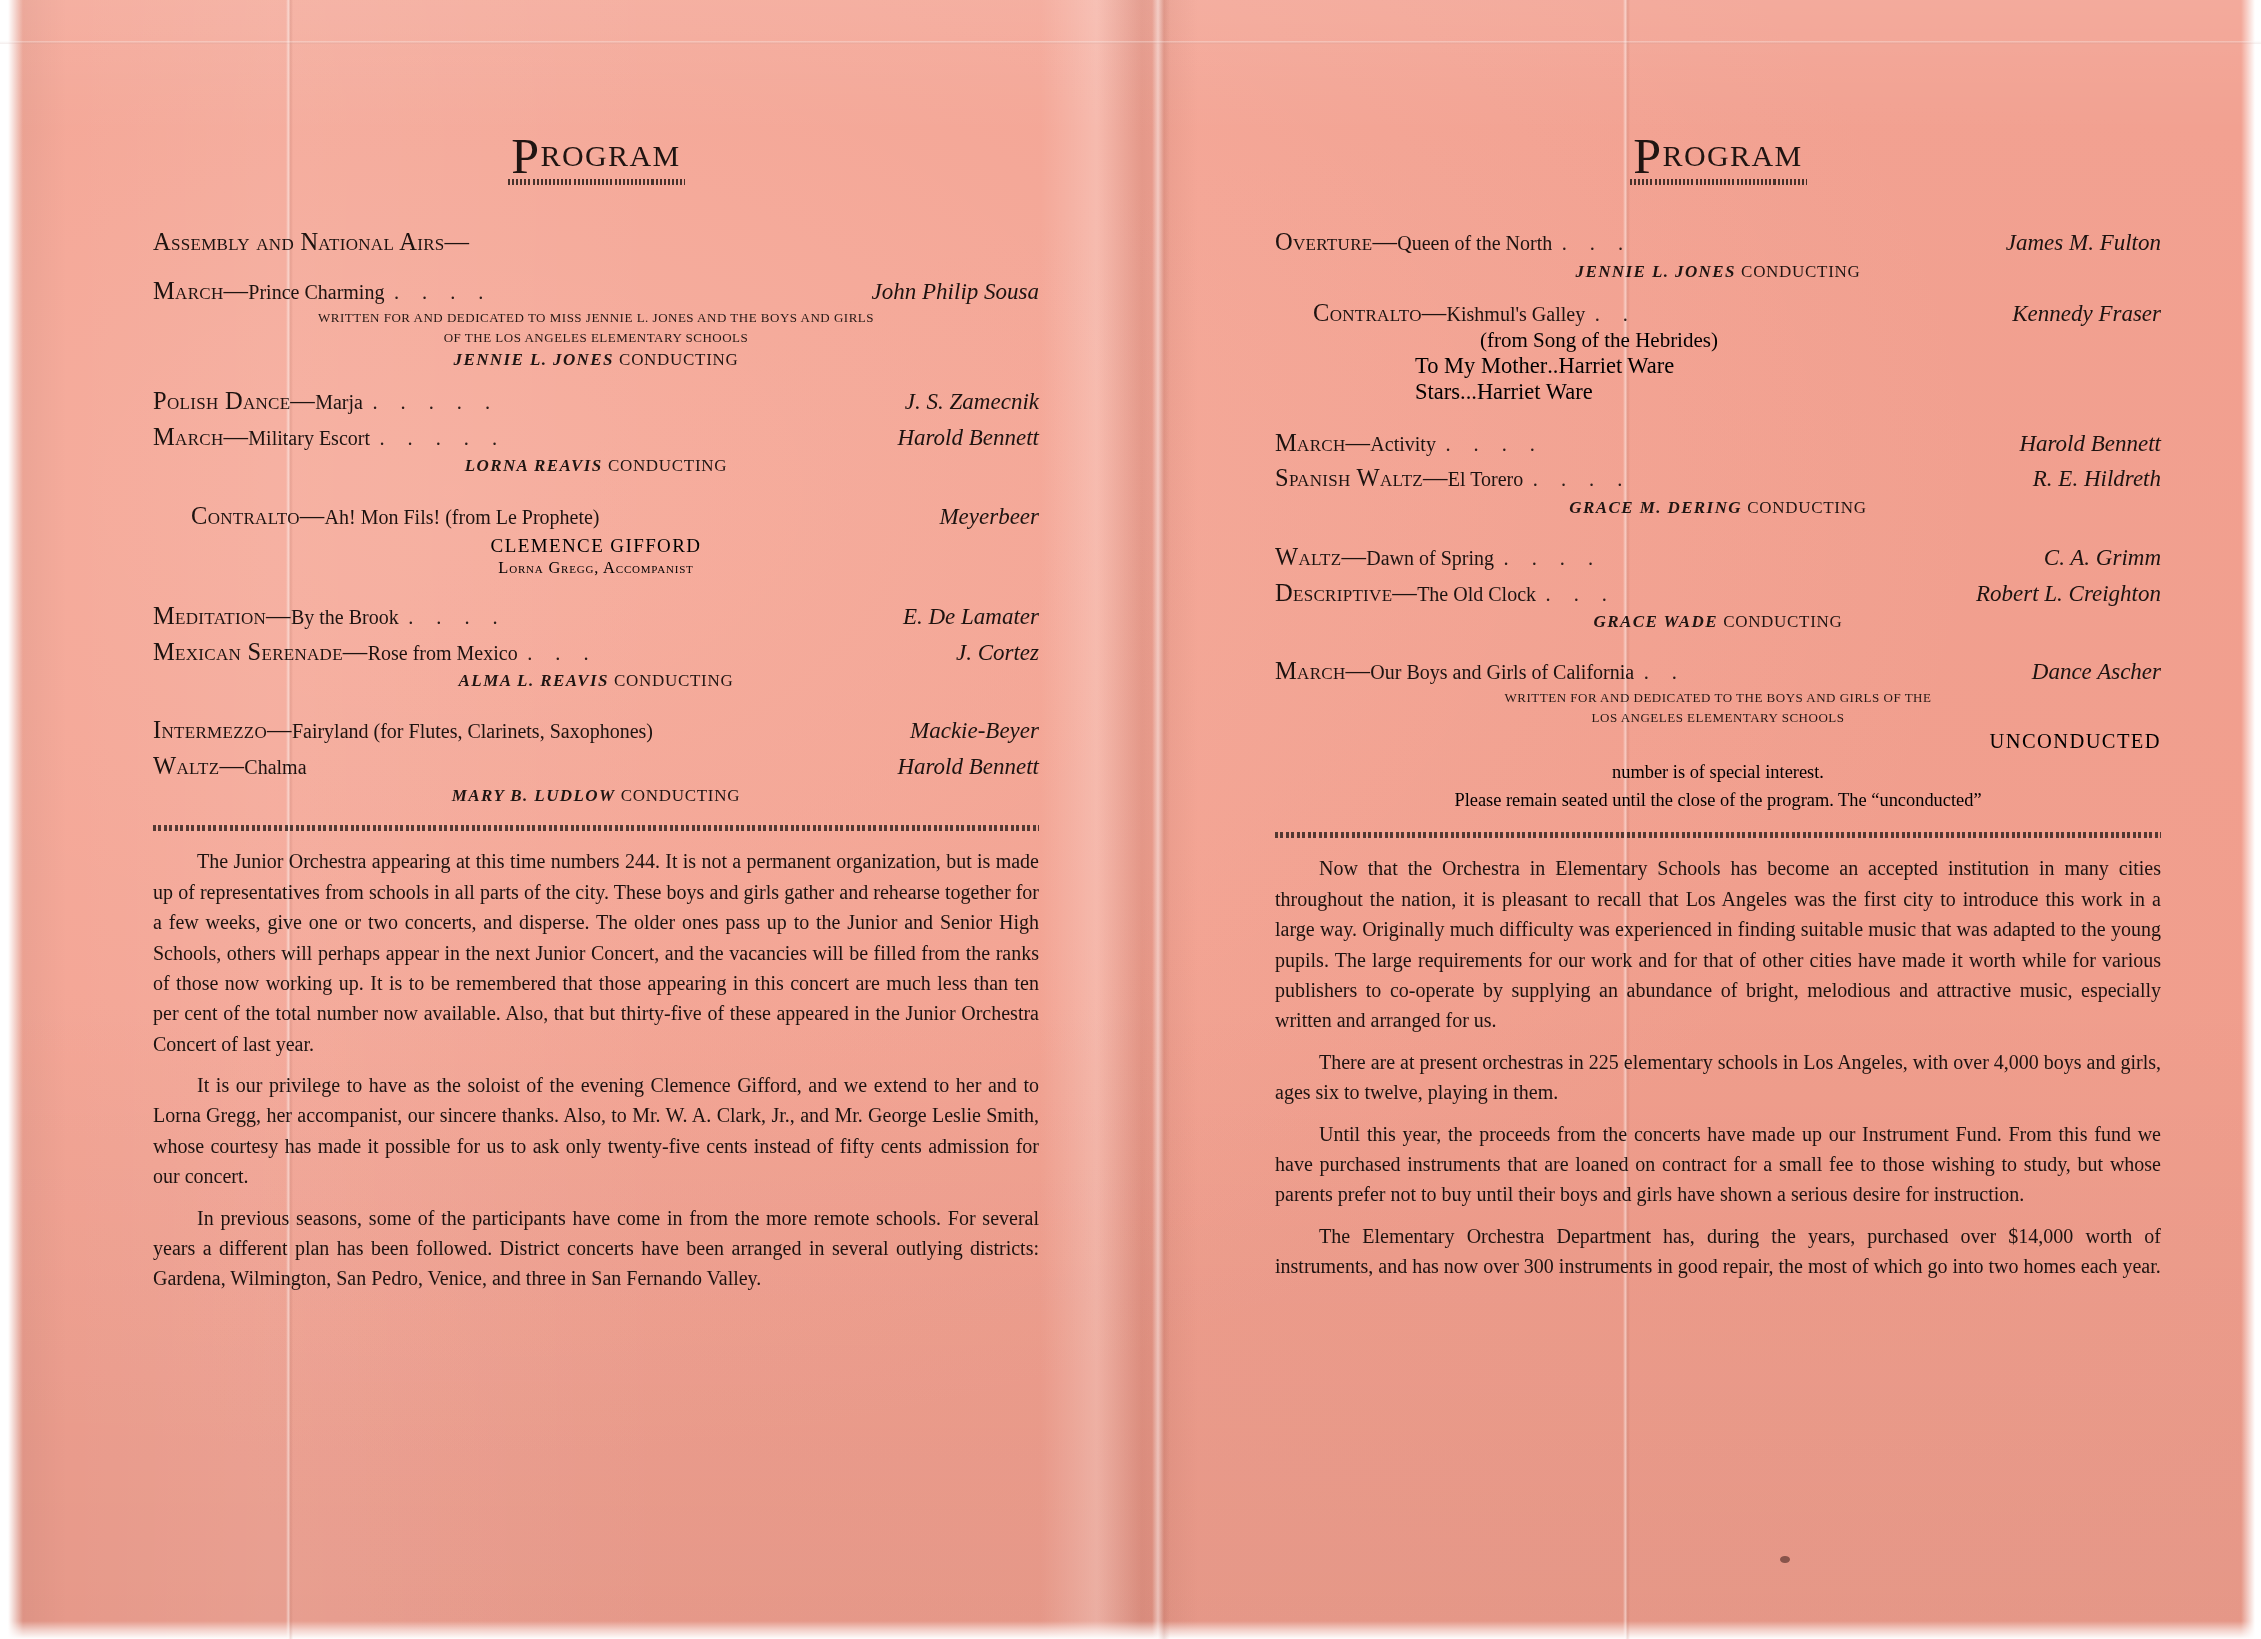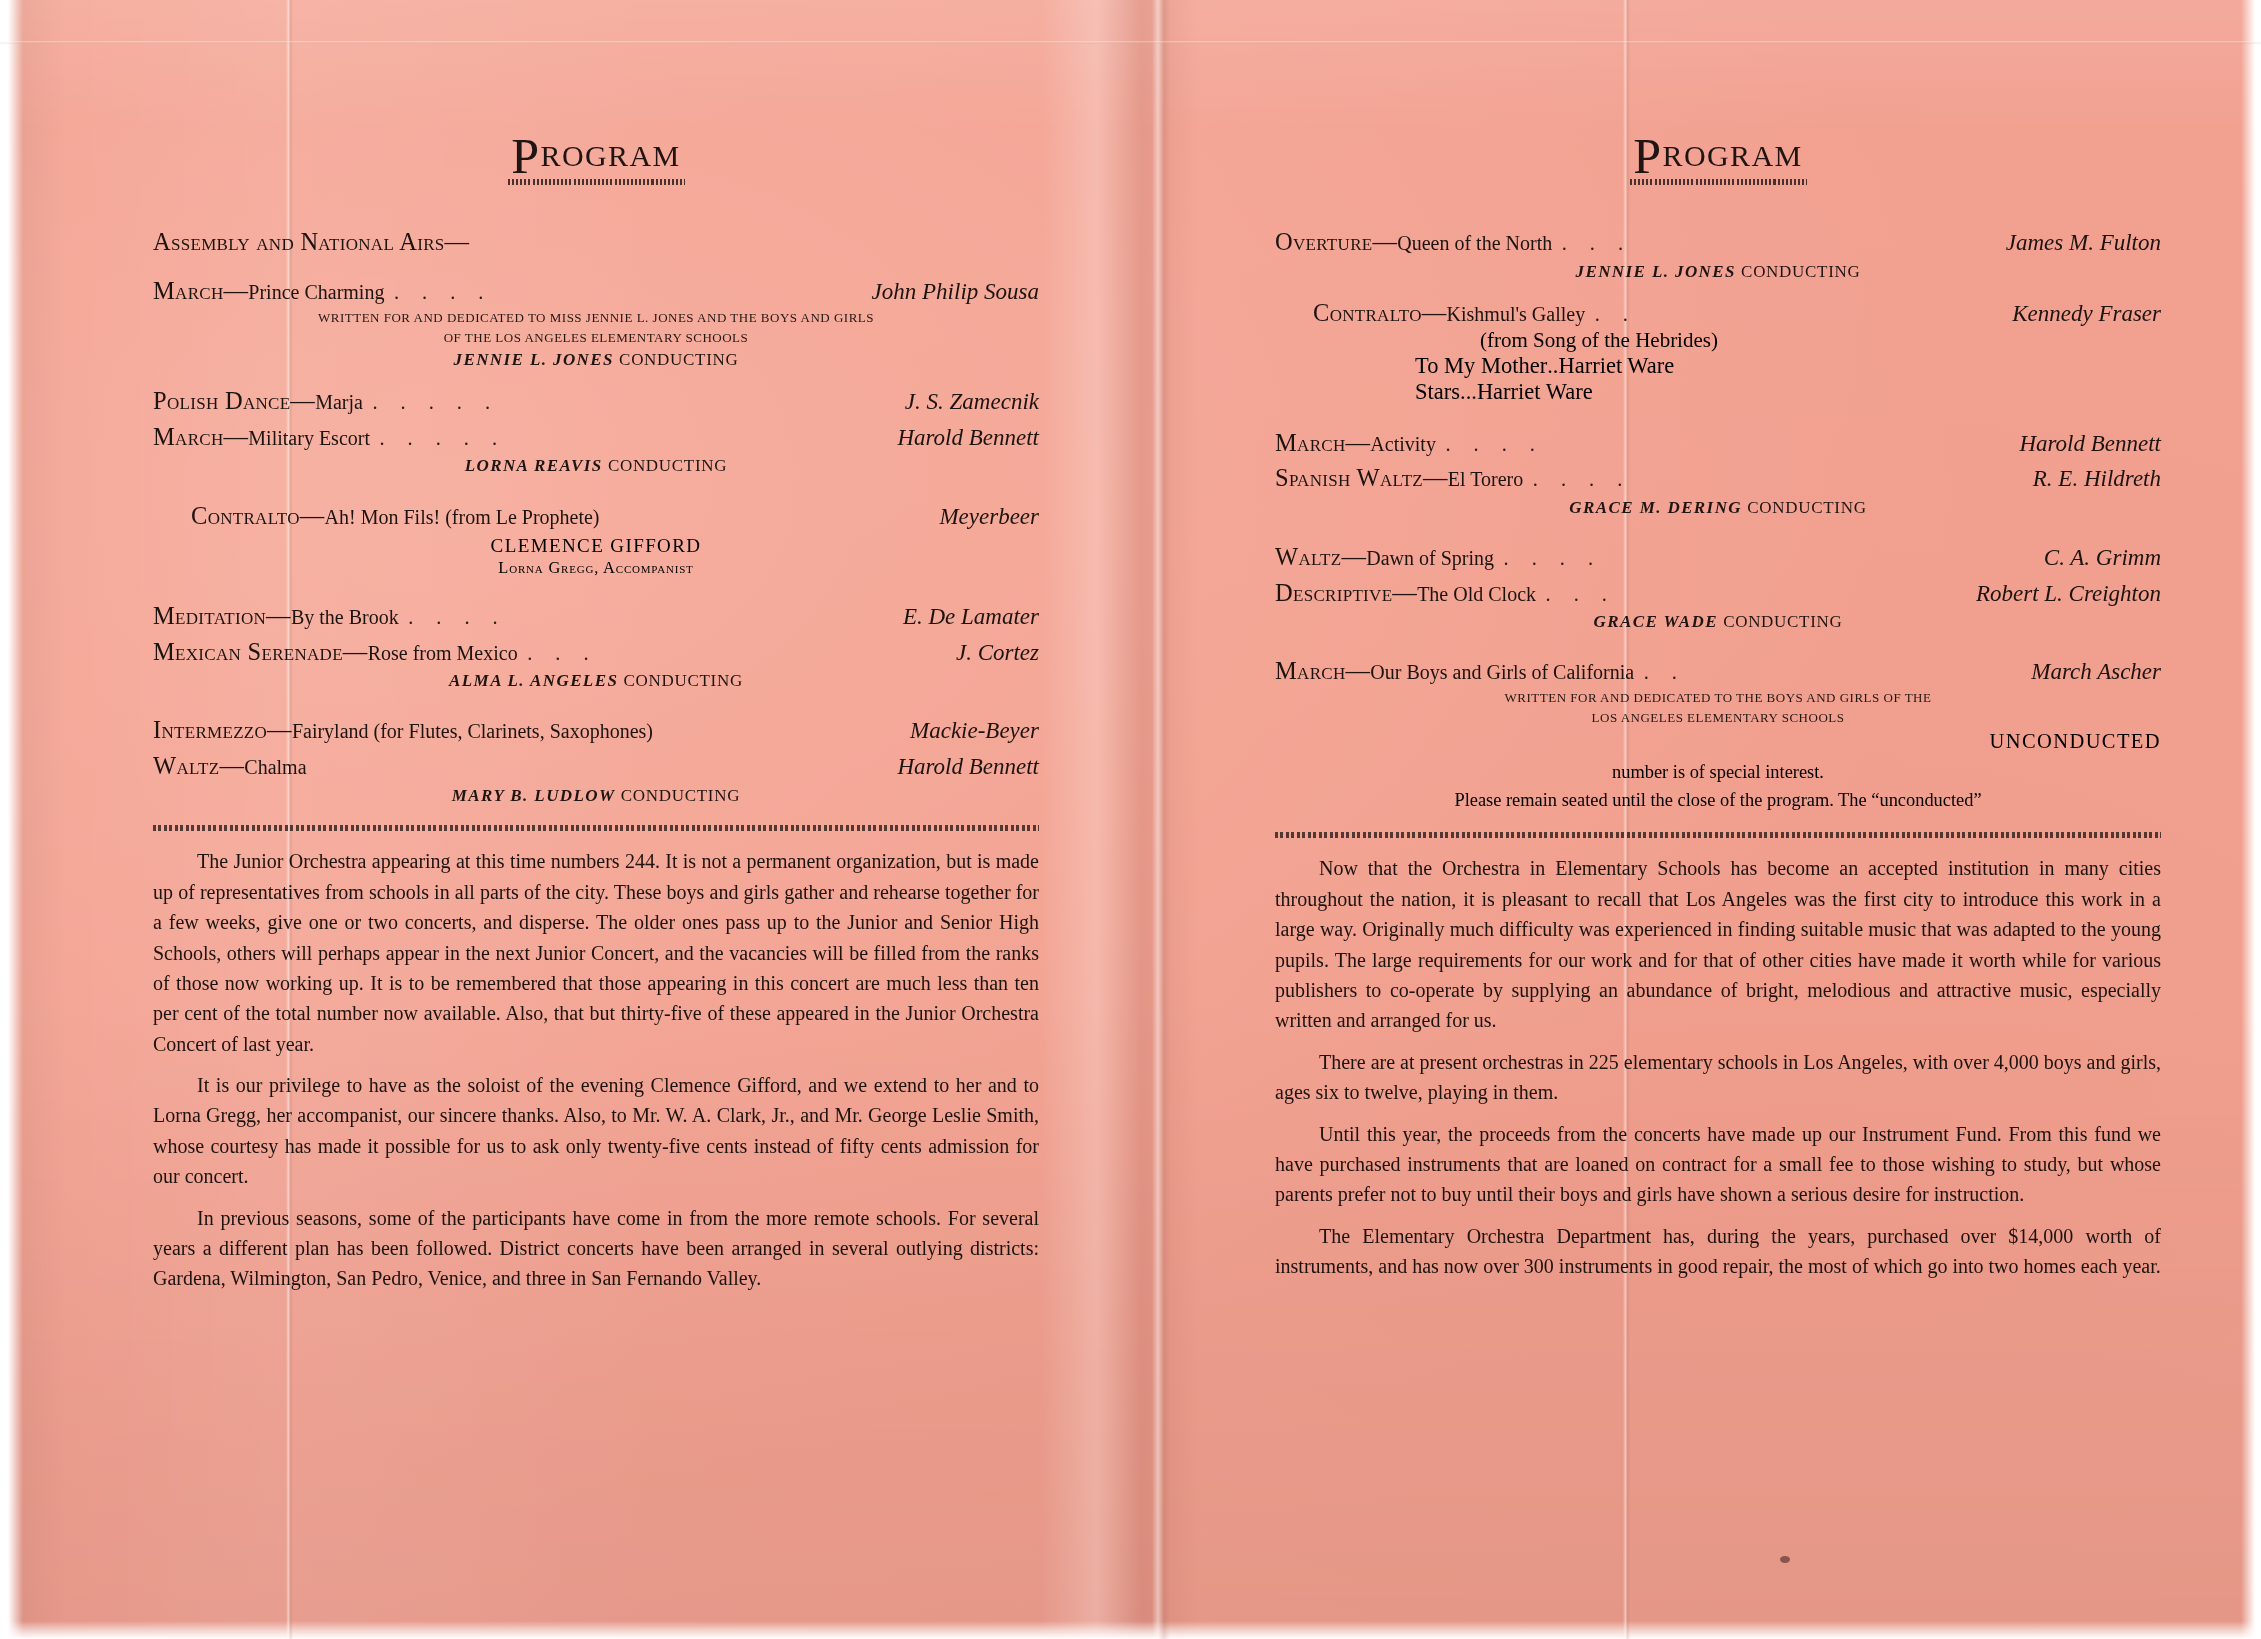--- a/index.html
+++ b/index.html
@@ -289,21 +289,21 @@
       </div>
     </div>
 
     <div class="entry">
       <div class="line">
         <span class="cat">Mexican Serenade—</span>
         <span class="ttl">Rose from Mexico</span>
         <span class="dots">...</span>
         <span class="composer">J. Cortez</span>
       </div>
-      <div class="conducting"><span class="nm">ALMA L. ANGELES</span> <span class="cw">CONDUCTING</span></div>
+      <div class="conducting"><span class="nm">ALMA L. REAVIS</span> <span class="cw">CONDUCTING</span></div>
     </div>
 
     <div class="gap-md"></div>
 
     <div class="entry">
       <div class="line">
         <span class="cat">Intermezzo—</span>
         <span class="ttl">Fairyland (for Flutes, Clarinets, Saxophones)</span>
         <span class="dots"></span>
         <span class="composer">Mackie-Beyer</span>
@@ -410,21 +410,21 @@
       <div class="conducting"><span class="nm">GRACE WADE</span> <span class="cw">CONDUCTING</span></div>
     </div>
 
     <div class="gap-md"></div>
 
     <div class="entry">
       <div class="line">
         <span class="cat">March—</span>
         <span class="ttl">Our Boys and Girls of California</span>
         <span class="dots">..</span>
-        <span class="composer">March Ascher</span>
+        <span class="composer">Dance Ascher</span>
       </div>
       <div class="sub-note">WRITTEN FOR AND DEDICATED TO THE BOYS AND GIRLS OF THE</div>
       <div class="sub-note">LOS ANGELES ELEMENTARY SCHOOLS</div>
       <div class="unconducted">UNCONDUCTED</div>
     </div>
 
     <div class="please">number is of special interest.</div>
     <div class="please">Please remain seated until the close of the program.  The “unconducted”</div>
 
     <div class="divider"></div>

